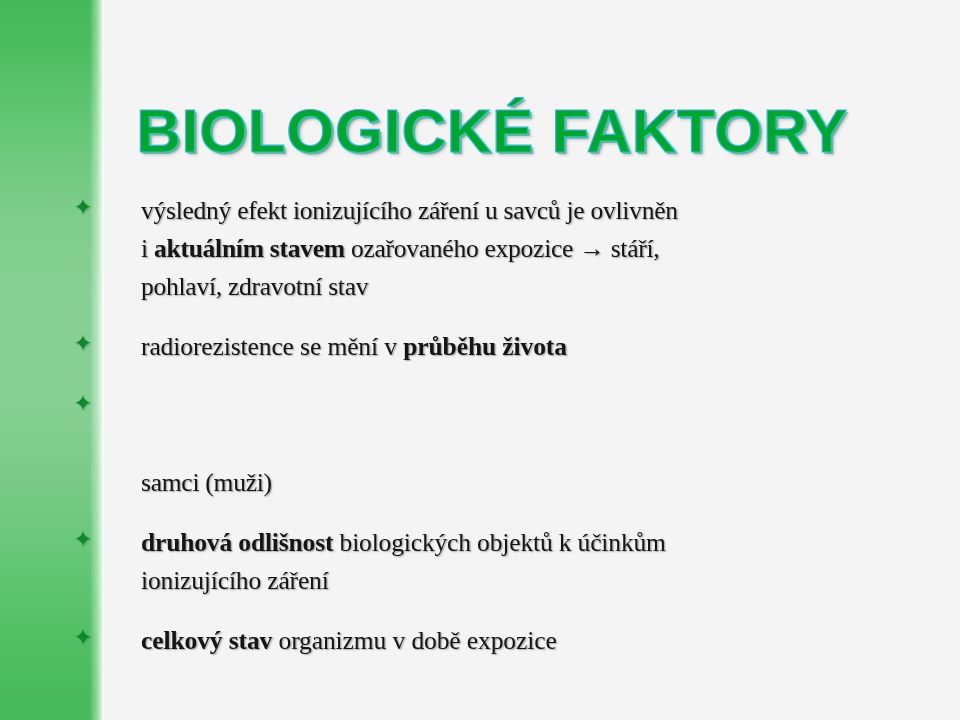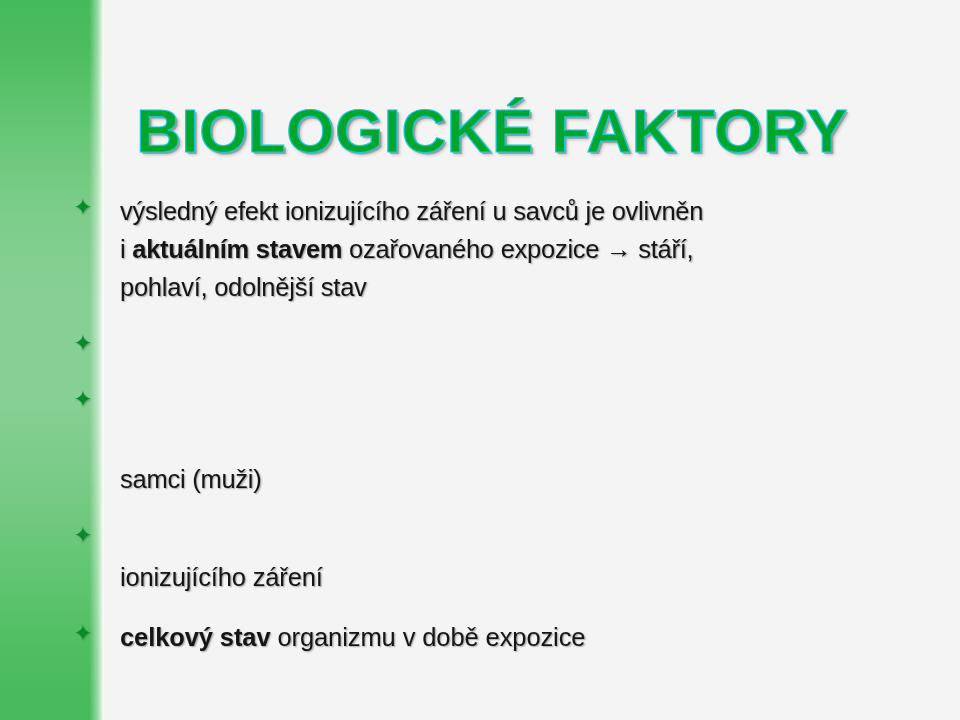--- a/index.html
+++ b/index.html
@@ -101,26 +101,27 @@
     height: 26px;
     line-height: 26px;
     font-size: 23px;
     text-align: center;
     color: #0a8a2a;
     text-shadow: 1px 1px 2px rgba(60,80,60,0.45);
   }
 
   .bullet-text {
     display: block;
-    font-family: Liberation Sans, sans-serif;
+    font-family: Liberation Serif, serif;
     font-size: 25.5px;
     line-height: 38px;
     color: #151515;
     letter-spacing: -0.1px;
     text-shadow: 1.2px 1.2px 1.4px rgba(120,120,120,0.62);
+    margin-left: 21px;
   }
 
   .bullet-text b {
     font-weight: bold;
   }
 
   
   .row-1 .bullet-text { letter-spacing: -0.25px; }
   .row-3 .bullet-text { letter-spacing: -0.25px; }
   .row-4 .bullet-text { letter-spacing: -0.15px; }
@@ -130,32 +131,33 @@
 
 <div class="slide">
 
   <div class="side-band"></div>
 
   <h1 class="title">BIOLOGICKÉ FAKTORY</h1>
 
   <ul class="body-list">
       <li class="bullet-row row-1">
         <span class="bullet-mark">✦</span>
-        <span class="bullet-text"><span><span>výsledný efekt ionizujícího záření u savců je ovlivněn</span></span><br><span><span>i </span><b>aktuálním stavem</b><span> ozařovaného expozice → stáří,</span></span><br><span><span>pohlaví, odolnější stav</span></span></span>
+        <span class="bullet-text"><span><span>výsledný efekt ionizujícího záření u savců je ovlivněn</span></span><br><span><span>i </span><b>aktuálním stavem</b><span> ozařovaného expozice → stáří,</span></span><br><span><span>pohlaví, zdravotní stav</span></span></span>
       </li>
       <li class="bullet-row row-2">
         <span class="bullet-mark">✦</span>
+        <span class="bullet-text"><span><span>radiorezistence se mění v </span><b>průběhu života</b></span></span>
       </li>
       <li class="bullet-row row-3">
         <span class="bullet-mark">✦</span>
         <span class="bullet-text"><br><br><span><span>samci (muži)</span></span></span>
       </li>
       <li class="bullet-row row-4">
         <span class="bullet-mark">✦</span>
-        <span class="bullet-text"><br><span><span>ionizujícího záření</span></span></span>
+        <span class="bullet-text"><span><b>druhová odlišnost</b><span> biologických objektů k účinkům</span></span><br><span><span>ionizujícího záření</span></span></span>
       </li>
       <li class="bullet-row row-5">
         <span class="bullet-mark">✦</span>
         <span class="bullet-text"><span><b>celkový stav</b><span> organizmu v době expozice</span></span></span>
       </li>
     </ul>
 
 </div>
 
 </body></html>

